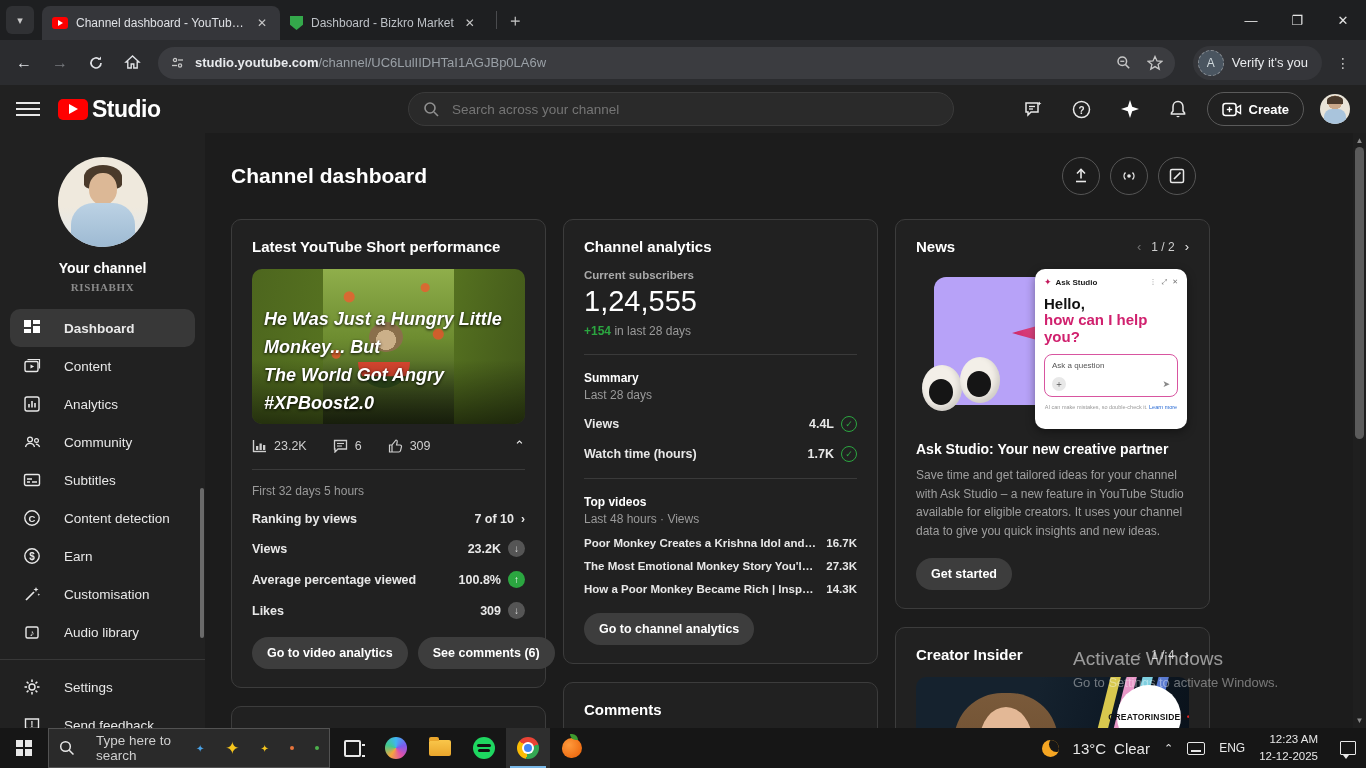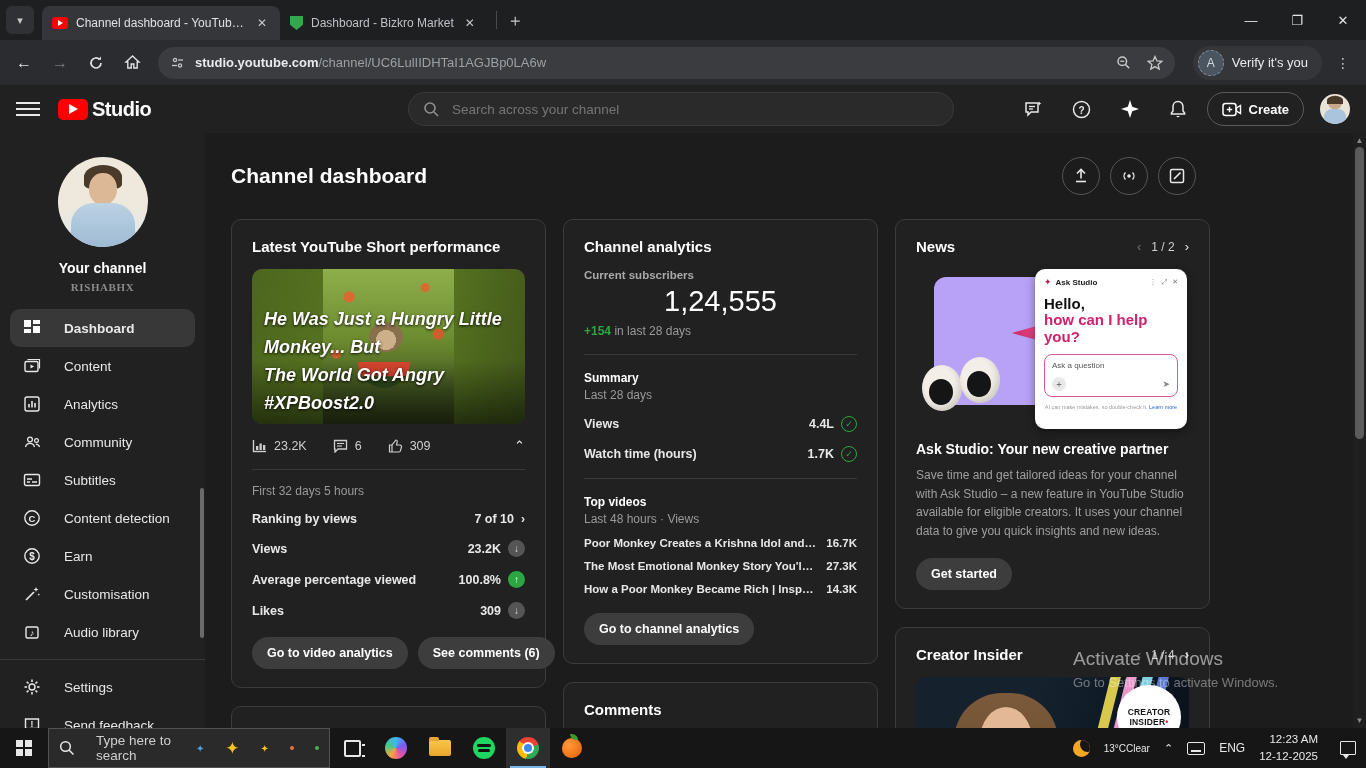--- a/index.html
+++ b/index.html
@@ -48,21 +48,21 @@
   .kebab { color:#c7c7c7; font-size:14px; letter-spacing:0; margin:0 8px 0 10px; }
 
   
   .studio-header { height:48px; background:#212121; display:flex; align-items:center; padding:0 16px; }
   .hamburger { width:24px; height:24px; display:flex; flex-direction:column; justify-content:center; gap:4px; margin-right:18px; }
   .hamburger i { display:block; height:2px; background:#e8e8e8; }
   .yt-logo { display:flex; align-items:center; gap:4px; }
   .yt-play { width:30px; height:21px; background:#f00; border-radius:5px; position:relative; }
   .yt-play::after { content:""; position:absolute; left:11px; top:5px; border-left:9px solid #fff;
     border-top:5.5px solid transparent; border-bottom:5.5px solid transparent; }
-  .yt-word { color:#fff; font-size:20px; font-weight:700; letter-spacing:-0.5px; }
+  .yt-word { color:#fff; font-size:23px; font-weight:700; letter-spacing:-0.5px; }
   .studio-search { position:absolute; left:408px; width:546px; height:34px; background:#2a2a2a;
     border:1px solid #3a3a3a; border-radius:17px; display:flex; align-items:center; padding:1px 14px; gap:12px; }
   .studio-search input { background:transparent; border:none; outline:none; color:#aaa; font-size:13.5px; width:100%;
     font-family:inherit; }
   .hdr-right { margin-left:auto; display:flex; align-items:center; gap:10px; }
   .hdr-ic { width:38px; height:38px; display:flex; align-items:center; justify-content:center; color:#e8e8e8; }
   .create-btn { height:34px; border:1px solid #5a5a5a; border-radius:17px; display:flex; align-items:center;
     gap:7px; padding:0 14px; color:#fff; font-size:13px; font-weight:700; }
   .hdr-avatar { width:30px; height:30px; border-radius:50%; margin-left:6px;
     background:radial-gradient(circle at 50% 28%,#caa88a 0 26%,#e9e4d8 27%),linear-gradient(#8fb6d9,#6d96bf); position:relative; overflow:hidden;}
@@ -135,21 +135,21 @@
   .badge { width:17px; height:17px; border-radius:50%; background:#555; color:#ddd; font-size:10px;
     display:flex; align-items:center; justify-content:center; }
   .badge.up { background:#2ba640; color:#fff; }
   .chev-r { color:#e8e8e8; font-size:12px; }
   .btn-row { display:flex; gap:10px; margin-top:18px; }
   .pill-btn { background:#3d3d3d; color:#fff; font-weight:700; font-size:12.5px; border-radius:17px;
     padding:9px 15px; white-space:nowrap; }
 
   
   .sub-label { color:#aaa; font-size:11.5px; font-weight:700; margin-top:14px; }
-  .sub-big { color:#fff; font-size:29px; font-weight:400; margin-top:4px;text-align:center; }
+  .sub-big { color:#fff; font-size:29px; font-weight:400; margin-top:4px; }
   .delta-line { font-size:12px; margin-top:6px; }
   .delta { color:#2ba640; font-weight:700; }
   .delta-sfx { color:#9a9a9a; }
   .sec-h { color:#fff; font-size:12px; font-weight:700; margin-top:16px; }
   .sec-sub { color:#9a9a9a; font-size:12px; margin-top:3px; }
   .ok-ic { width:16px; height:16px; border-radius:50%; border:1.5px solid #2ba640; color:#2ba640; font-size:9px;
     display:flex; align-items:center; justify-content:center; }
   .top-row { display:flex; align-items:center; margin-top:11px; gap:8px; }
   .top-title { color:#e8e8e8; font-size:11.5px; font-weight:700; max-width:232px; }
   .top-val { margin-left:auto; color:#e8e8e8; font-size:11.5px; font-weight:700; }
@@ -185,21 +185,21 @@
   .news-body { color:#9f9f9f; font-size:12px; line-height:1.55; margin-top:9px; }
 
   
   .insider-thumb { margin-top:14px; height:150px; border-radius:10px; position:relative; overflow:hidden;
     background:linear-gradient(105deg,#15222e 40%,#0d1824 70%,#091018); }
   .stripe { position:absolute; top:-20px; bottom:-20px; width:10px; transform:rotate(14deg); }
   .woman-hair { position:absolute; left:38px; top:16px; width:104px; height:190px; border-radius:48px 48px 0 0;
     background:linear-gradient(#7a5a3a,#5d4026); }
   .woman-face { position:absolute; left:64px; top:30px; width:52px; height:66px; border-radius:50% 50% 45% 45%; background:#e3b896; }
   .insider-badge { position:absolute; right:8px; top:8px; width:64px; height:64px; border-radius:50%; background:#fff;
-    display:flex; flex-direction:column; align-items:center; justify-content:center; line-height:1.25; }
+    display:flex; flex-direction:row; align-items:center; justify-content:center; line-height:1.25; }
   .insider-badge span { color:#141414; font-size:8.5px; font-weight:800; letter-spacing:0.2px; }
   .insider-badge .dot { color:#d22; }
 
   
   .watermark { position:absolute; left:868px; top:515px; pointer-events:none; }
   .wm1 { color:rgba(255,255,255,0.55); font-size:19px; }
   .wm2 { color:rgba(255,255,255,0.40); font-size:13px; margin-top:5px; }
 
   
   .pg-scroll { position:absolute; right:0; top:0; bottom:0; width:13px; background:#1f1f1f; }
@@ -233,21 +233,21 @@
   .ic-spotify::before { top:7px; } .ic-spotify::after { top:12px; left:5px; right:5px; }
   .ic-chrome { width:22px; height:22px; border-radius:50%; position:relative;
     background:conic-gradient(from -50deg,#ea4335 0 120deg,#34a853 0 240deg,#fbbc05 0 360deg); }
   .ic-chrome::before { content:""; position:absolute; left:5px; top:5px; width:12px; height:12px; border-radius:50%; background:#fff; }
   .ic-chrome::after { content:""; position:absolute; left:7px; top:7px; width:8px; height:8px; border-radius:50%; background:#4286f5; }
   .ic-fl { width:20px; height:20px; border-radius:50% 50% 50% 45%; background:radial-gradient(circle at 35% 35%, #ff9a3c, #e85d04); position:relative; }
   .ic-fl::before { content:""; position:absolute; left:8px; top:-4px; width:8px; height:6px; border-radius:0 8px 0 8px; background:#3f9b2f; }
   .tb-right { margin-left:auto; display:flex; align-items:center; gap:14px; padding-right:10px; color:#e8e8e8; }
   .ic-moon { width:17px; height:17px; border-radius:50%; background:#f5a623; position:relative; overflow:hidden; }
   .ic-moon::after { content:""; position:absolute; left:7px; top:-3px; width:15px; height:15px; border-radius:50%; background:#161616; }
-  .tb-weather { font-size:10px; display:flex; gap:0; }
+  .tb-weather { font-size:15px; display:flex; gap:8px; }
   .tb-caret { font-size:11px; }
   .ic-kbd { width:18px; height:13px; border:1.5px solid #e8e8e8; border-radius:2px; position:relative; }
   .ic-kbd::after { content:""; position:absolute; left:3px; bottom:2px; right:3px; height:2px; background:#e8e8e8; }
   .tb-lang { font-size:12px; }
   .tb-clock { text-align:right; font-size:11.5px; line-height:1.45; }
   .ic-notif { width:16px; height:14px; border:1.5px solid #e8e8e8; border-radius:1px; position:relative; margin-left:8px; }
   .ic-notif::after { content:""; position:absolute; left:2px; bottom:-5px; border-top:4px solid #e8e8e8;
     border-left:3px solid transparent; border-right:3px solid transparent; }
 
   svg { display:block; }

